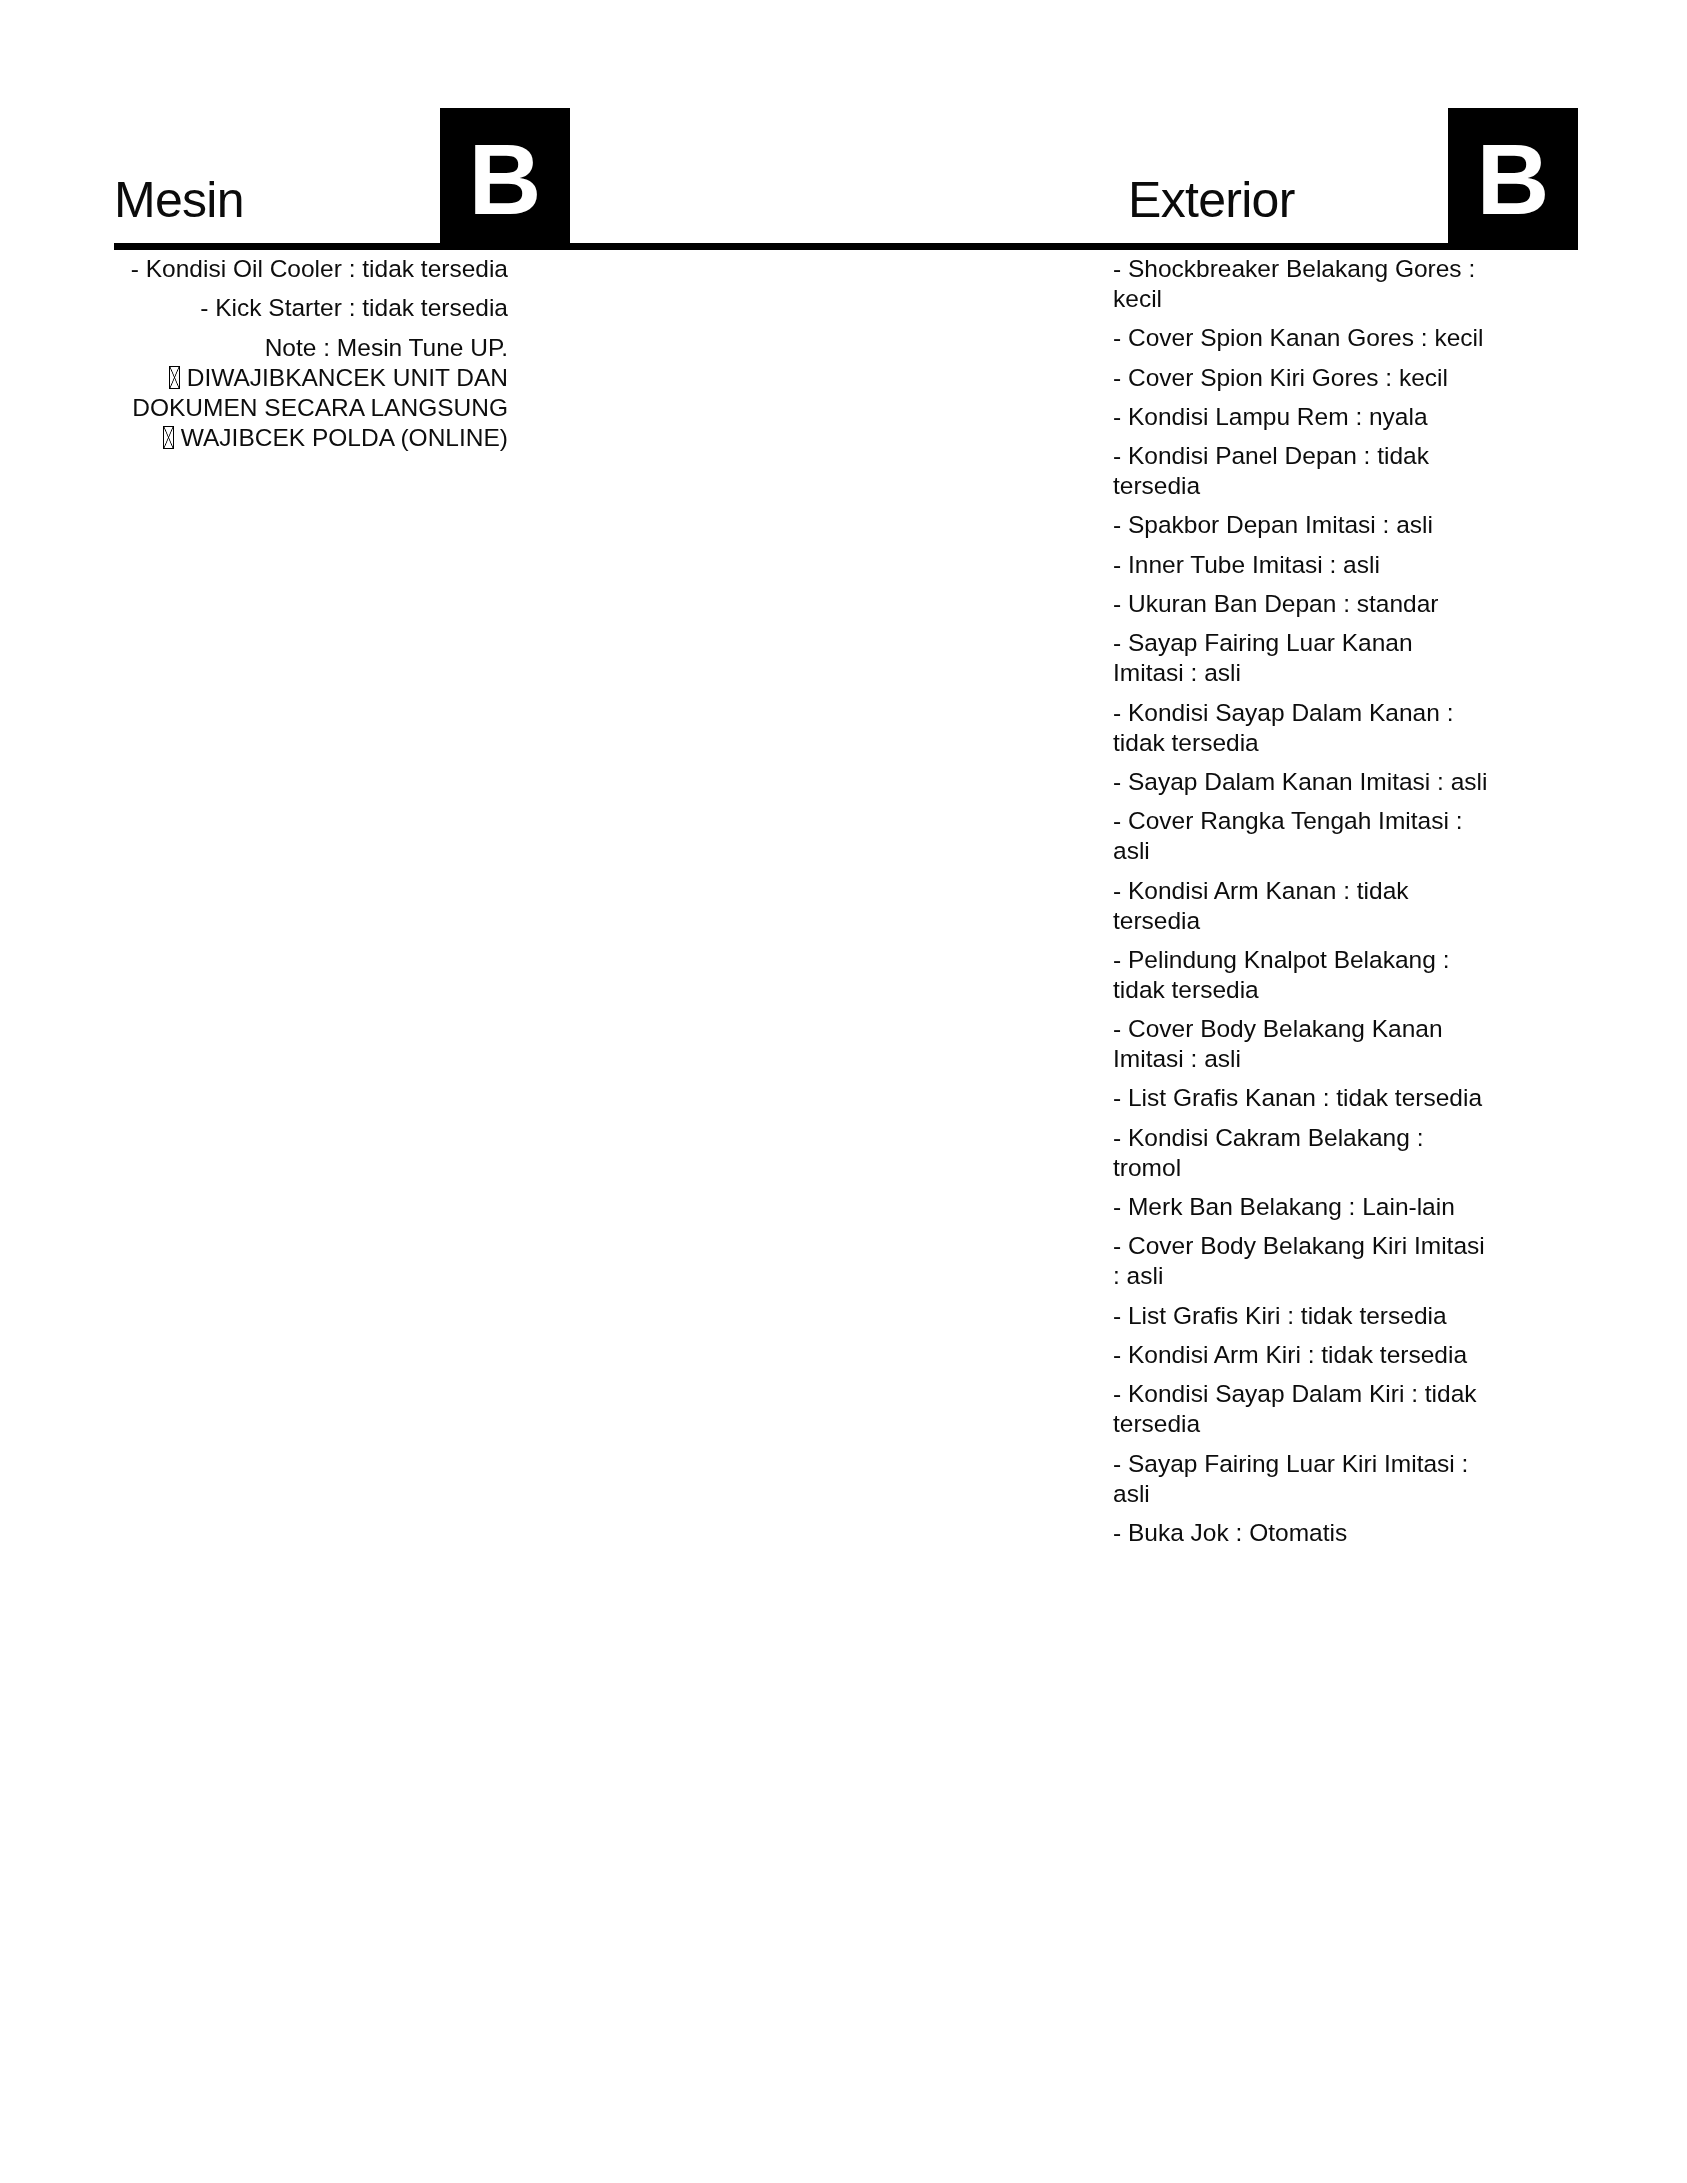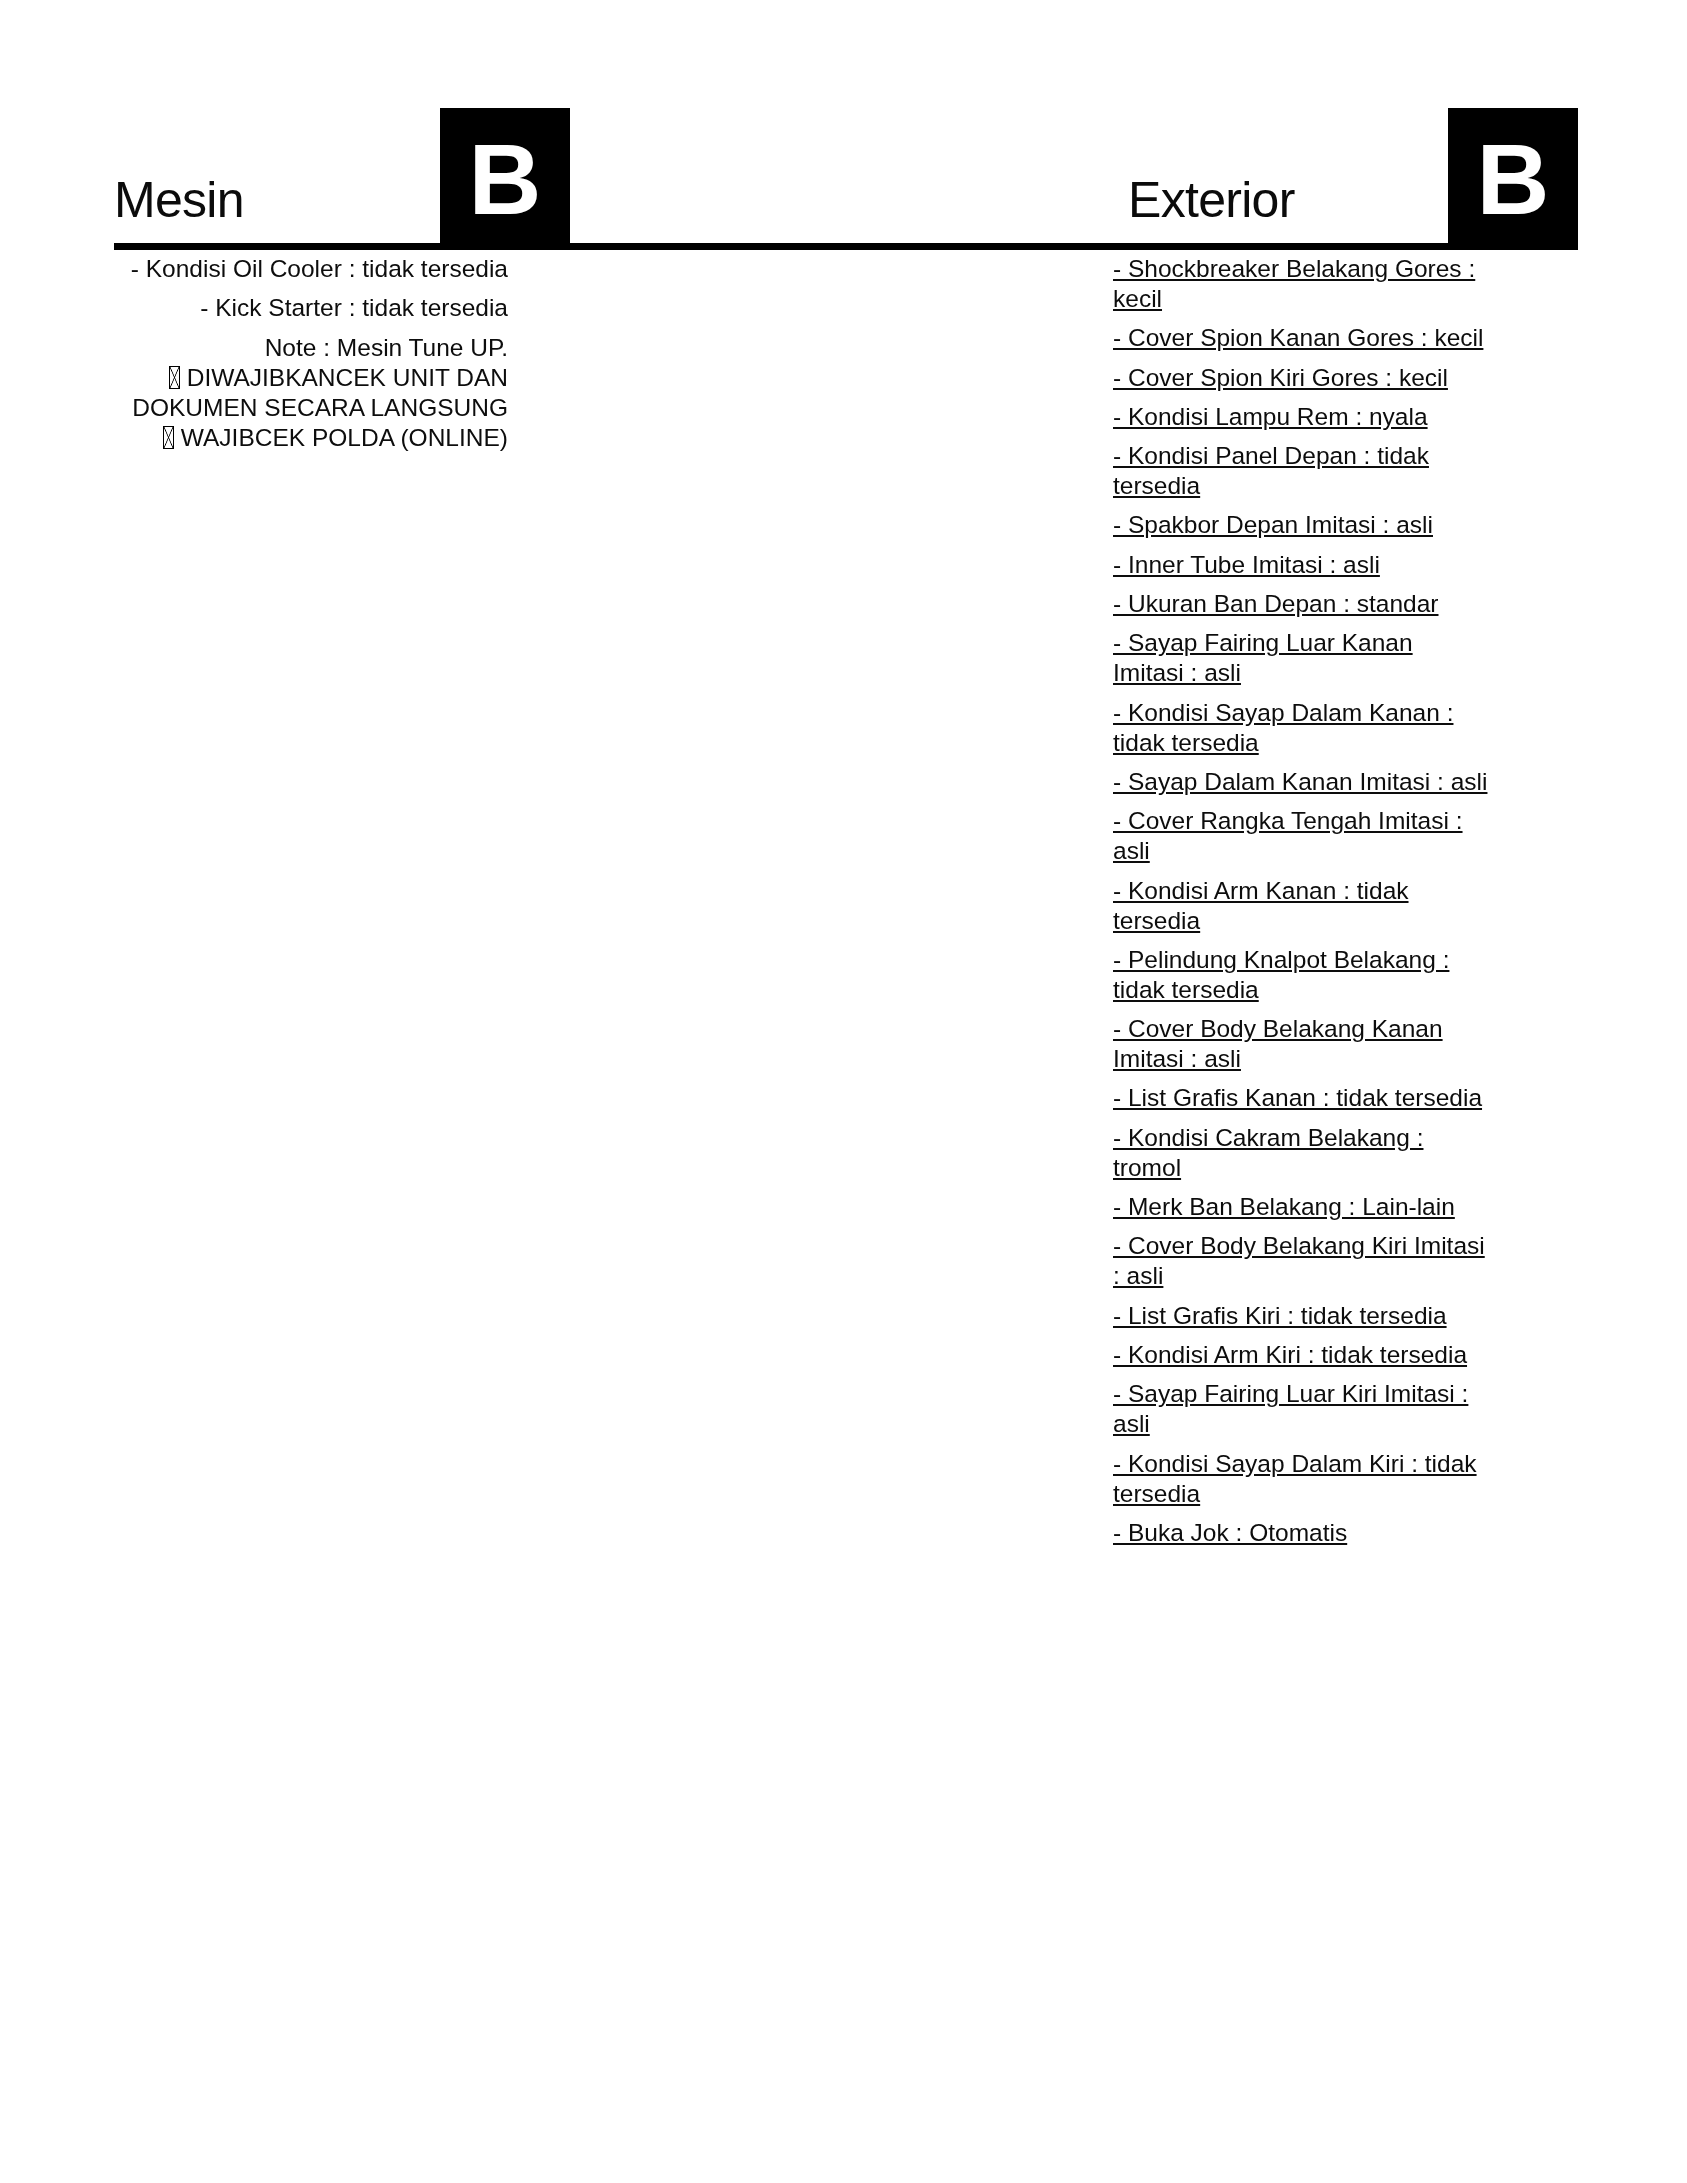--- a/index.html
+++ b/index.html
@@ -28,21 +28,21 @@
     font-size:50px; line-height:50px; font-weight:400;
     letter-spacing:-0.7px; color:#0b0b0b; white-space:nowrap;
   }
   .title-left  { left:114px; }
   .title-right { left:1128px;text-align:right; }
   .list {
     position:absolute; top:254px;
     font-size:24.5px; line-height:30px; color:#0d0d0d;
   }
   .list-left  { left:124px; width:384px;text-align:right; }
-  .list-right { left:1113px; width:376px;text-decoration:underline; }
+  .list-right { left:1113px; width:376px; }
   .item, .note-para { margin:0 0 9.3px 0; }
   .tofu {
     display:inline-block; width:11.2px; height:22.5px;
     border:1.3px solid #000; box-sizing:border-box;
     vertical-align:-3.3px;
     background:
       linear-gradient(to top right,  transparent calc(50% - 0.8px), #000 50%, transparent calc(50% + 0.8px)),
       linear-gradient(to bottom right, transparent calc(50% - 0.8px), #000 50%, transparent calc(50% + 0.8px));
   }
 </style>
@@ -80,17 +80,17 @@
     <p class="item">- Cover Rangka Tengah Imitasi : asli</p>
     <p class="item">- Kondisi Arm Kanan : tidak tersedia</p>
     <p class="item">- Pelindung Knalpot Belakang : tidak tersedia</p>
     <p class="item">- Cover Body Belakang Kanan Imitasi : asli</p>
     <p class="item">- List Grafis Kanan : tidak tersedia</p>
     <p class="item">- Kondisi Cakram Belakang : tromol</p>
     <p class="item">- Merk Ban Belakang : Lain-lain</p>
     <p class="item">- Cover Body Belakang Kiri Imitasi : asli</p>
     <p class="item">- List Grafis Kiri : tidak tersedia</p>
     <p class="item">- Kondisi Arm Kiri : tidak tersedia</p>
+    <p class="item">- Kondisi Sayap Dalam Kiri : tidak tersedia</p>
     <p class="item">- Sayap Fairing Luar Kiri Imitasi : asli</p>
-    <p class="item">- Kondisi Sayap Dalam Kiri : tidak tersedia</p>
     <p class="item">- Buka Jok : Otomatis</p>
   </div>
 
 
 </body></html>

